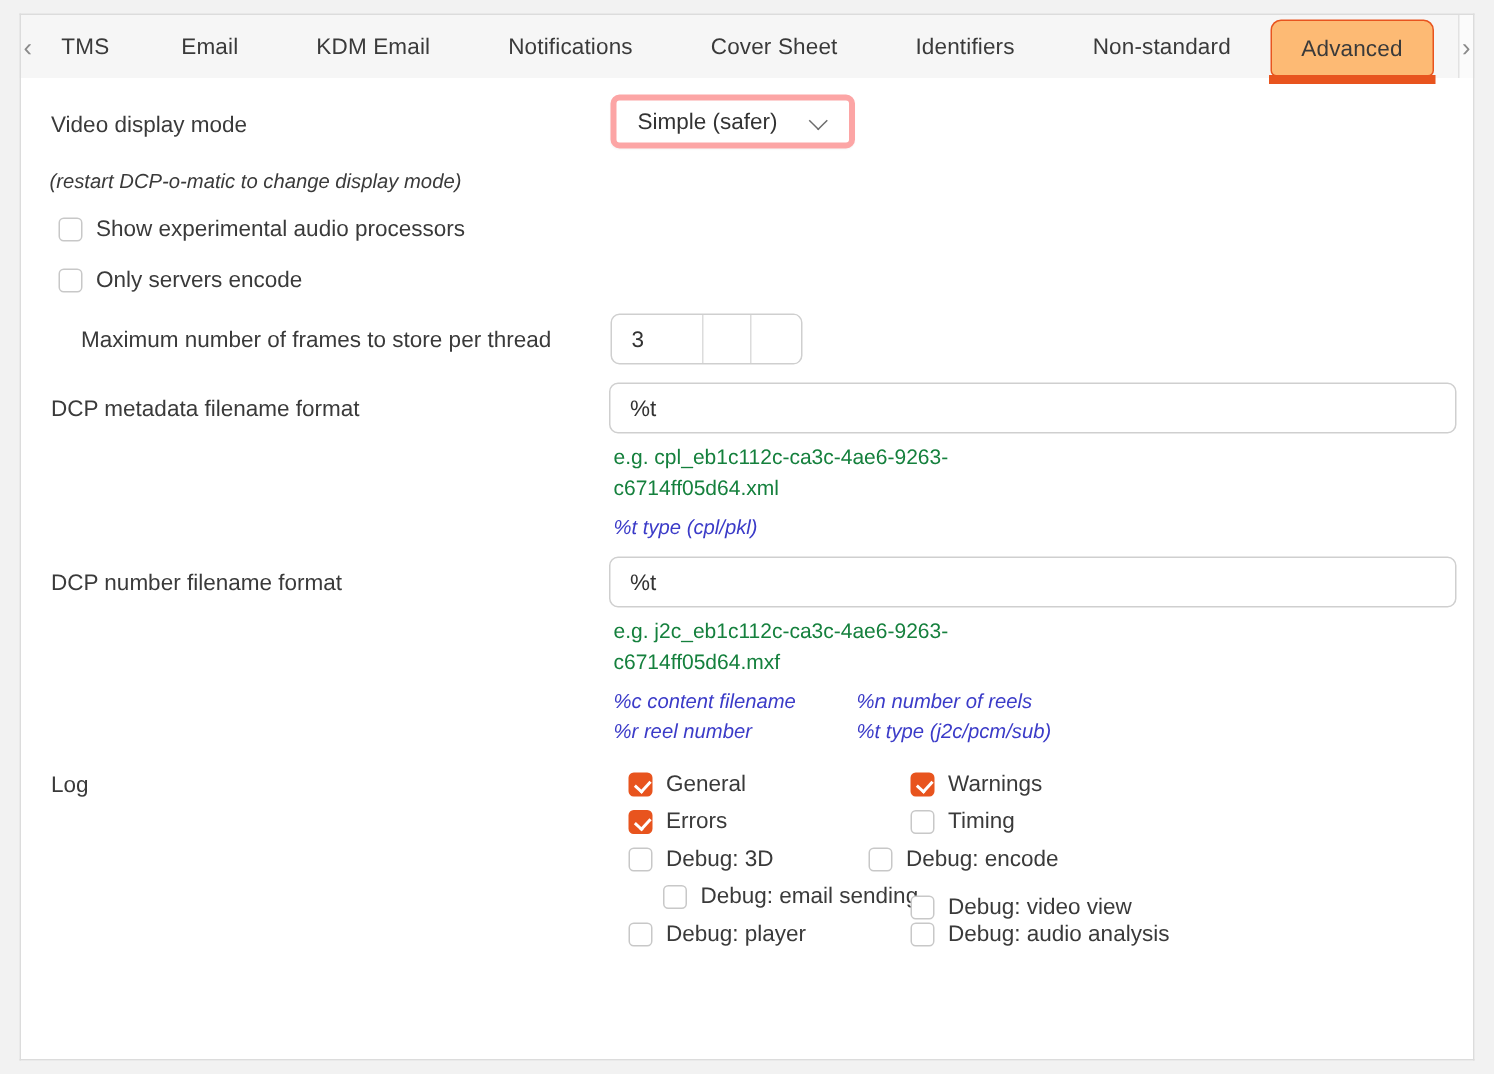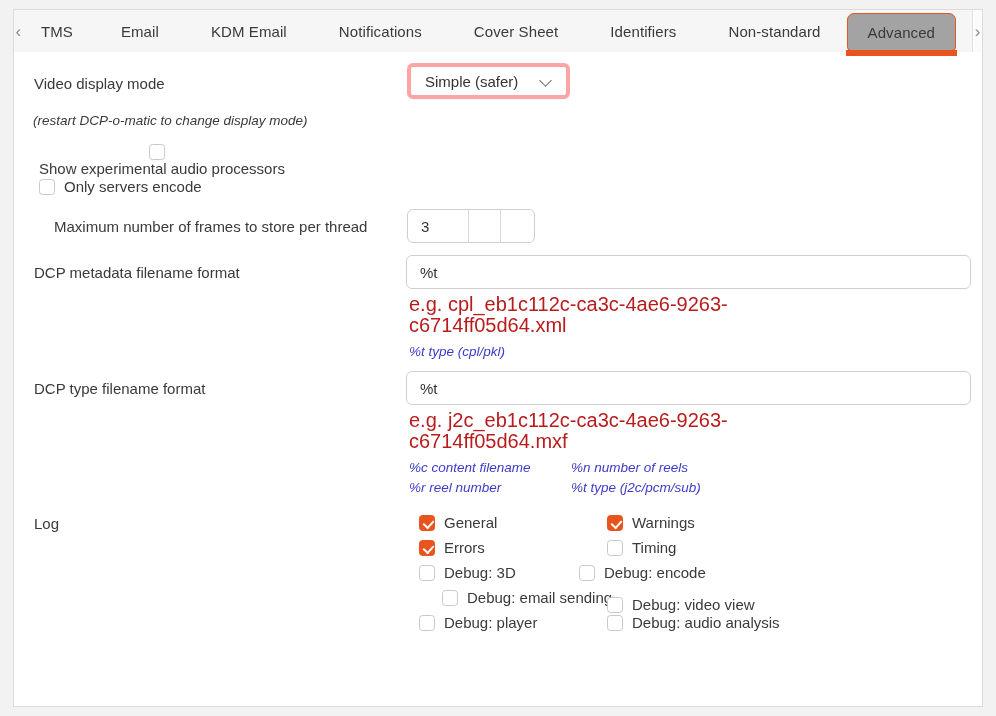--- a/index.html
+++ b/index.html
@@ -59,21 +59,21 @@
   .tab.t-tms { padding: 0 22px 0 18px; }
   .tab.t-email { padding: 0 26px; }
   .tab.t-kdm { padding: 0 26px; }
   .tab.t-notif { padding: 0 26px; }
   .tab.t-cover { padding: 0 26px; }
   .tab.t-ident { padding: 0 26px; }
   .tab.t-nonstd { padding: 0 26px; }
   .tab.active {
     margin: 3px 16px 0 0;
     padding: 0 20px;
-    background: #a3a3a3;
+    background: #fdba74;
     border: 1.6px solid #e8541e;
     border-radius: 7px 7px 4px 4px;
     color: #3a3a3a;
     z-index: 3;
     height: 38px;
     align-self: flex-start;
   }
   .tab.active::after {
     content: "";
     position: absolute;
@@ -202,22 +202,22 @@
     border-radius: 6px;
     height: 34px;
     display: flex; align-items: center;
     padding-left: 13px;
     font-size: 15px;
     color: #333;
   }
 
   .eg {
     position: absolute;
-    font-size: 20px;
-    color: #b91c1c;
+    font-size: 14px;
+    color: #15803d;
     line-height: 21px;
     width: 330px;
   }
   .hint {
     position: absolute;
     font-size: 13.5px;
     font-style: italic;
     color: #3b3bc8;
     line-height: 20px;
     white-space: nowrap;
@@ -249,21 +249,21 @@
 
     <div class="row-label" style="left:20px; top:23px;">Video display mode</div>
 
     <div class="dropdown" style="left:393px; top:11px; width:163px; height:36px;">
       <span class="dd-text">Simple (safer)</span>
       <span class="chev"></span>
     </div>
 
     <div class="note-italic" style="left:19px; top:61px;">(restart DCP-o-matic to change display mode)</div>
 
-    <div class="cb-row" style="left:25px; top:92px;flex-direction:column;">
+    <div class="cb-row" style="left:25px; top:92px;">
       <span class="cb"></span>
       <span>Show experimental audio processors</span>
     </div>
 
     <div class="cb-row" style="left:25px; top:126px;">
       <span class="cb"></span>
       <span>Only servers encode</span>
     </div>
 
     <div class="row-label" style="left:20px; top:166px;margin-left:20px;">Maximum number of frames to store per thread</div>
@@ -275,21 +275,21 @@
     </div>
 
     <div class="row-label" style="left:20px; top:212px;">DCP metadata filename format</div>
 
     <div class="tinput" style="left:392px; top:203px; width:565px;">%t</div>
 
     <div class="eg" style="left:395px; top:242px;">e.g. cpl_eb1c112c-ca3c-4ae6-9263-c6714ff05d64.xml</div>
 
     <div class="hint" style="left:395px; top:290px;">%t type (cpl/pkl)</div>
 
-    <div class="row-label" style="left:20px; top:328px;">DCP type filename format</div>
+    <div class="row-label" style="left:20px; top:328px;">DCP number filename format</div>
 
     <div class="tinput" style="left:392px; top:319px; width:565px;">%t</div>
 
     <div class="eg" style="left:395px; top:358px;">e.g. j2c_eb1c112c-ca3c-4ae6-9263-c6714ff05d64.mxf</div>
 
     <div class="hint" style="left:395px; top:406px;">%c content filename</div>
     <div class="hint" style="left:557px; top:406px;">%n number of reels</div>
     <div class="hint" style="left:395px; top:426px;">%r reel number</div>
     <div class="hint" style="left:557px; top:426px;">%t type (j2c/pcm/sub)</div>
 

